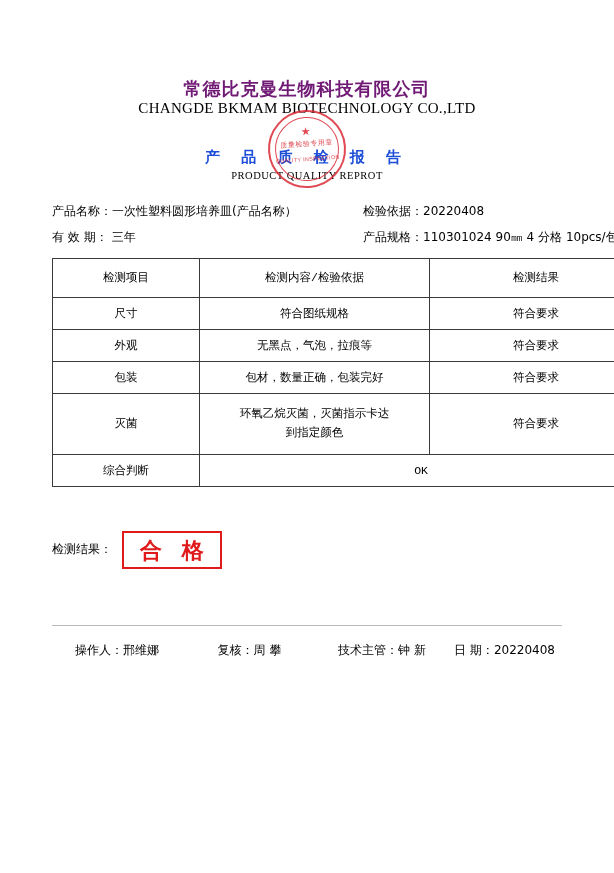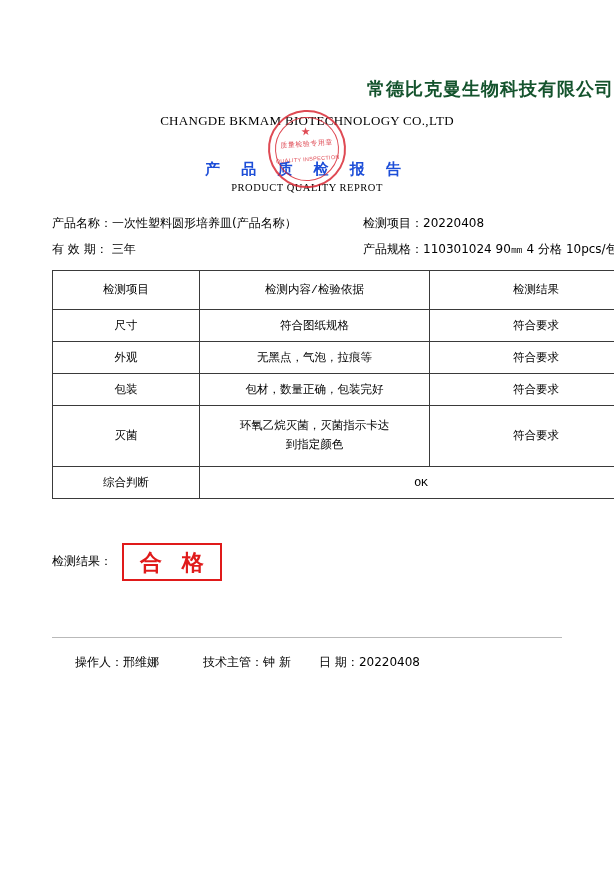--- a/index.html
+++ b/index.html
@@ -24,31 +24,30 @@
   }
   .header {
     text-align: center;
     position: relative;
   }
   .company-cn {
     font-family: "DejaVu Serif", serif;
     font-weight: bold;
     font-size: 18px;
     letter-spacing: 1px;
-    color: #14532d;
+    color: #701a75;
     margin-top: 78px;
     line-height: 1.2;
-    text-align: right;
   }
   .company-en {
     font-family: "Liberation Serif", serif;
-    font-size: 13px;
+    font-size: 15px;
     letter-spacing: 0.3px;
     color: #000;
-    margin-top: 13px;
+    margin-top: 0;
   }
   .doc-title-cn {
     font-family: "DejaVu Serif", serif;
     font-weight: bold;
     font-size: 15px;
     letter-spacing: 8px;
     color: #1d4ed8;
     margin-top: 31px;
   }
   .doc-title-en {
@@ -225,21 +224,21 @@
     <div class="doc-title-en">PRODUCT QUALITY REPROT</div>
   </div>
 
   <div class="meta">
     <div class="meta-row">
       <div class="meta-left">
         <span class="meta-label">产品名称：</span>
         <span class="meta-value">一次性塑料圆形培养皿(产品名称）</span>
       </div>
       <div class="meta-right">
-        <span class="meta-label">检测项目：</span>
+        <span class="meta-label">检验依据：</span>
         <span class="meta-value">20220408</span>
       </div>
     </div>
     <div class="meta-row">
       <div class="meta-left">
         <span class="meta-label">有 效 期：</span>
         <span class="spacer-sm"></span>
         <span class="meta-value">三年</span>
       </div>
       <div class="meta-right">
@@ -290,20 +289,23 @@
     <span class="result-label">检测结果：</span>
     <span class="result-box">合 格</span>
   </div>
 
   <div class="divider"></div>
 
   <div class="footer">
     <div class="footer-item fi-1">
       <span>操作人：</span><span>邢维娜</span>
     </div>
+    <div class="footer-item fi-2">
+      <span>复核：</span><span>周 攀</span>
+    </div>
     <div class="footer-item fi-3">
       <span>技术主管：</span><span>钟 新</span>
     </div>
     <div class="footer-item fi-4">
       <span>日 期：</span><span>20220408</span>
     </div>
   </div>
 
 </div>
 

